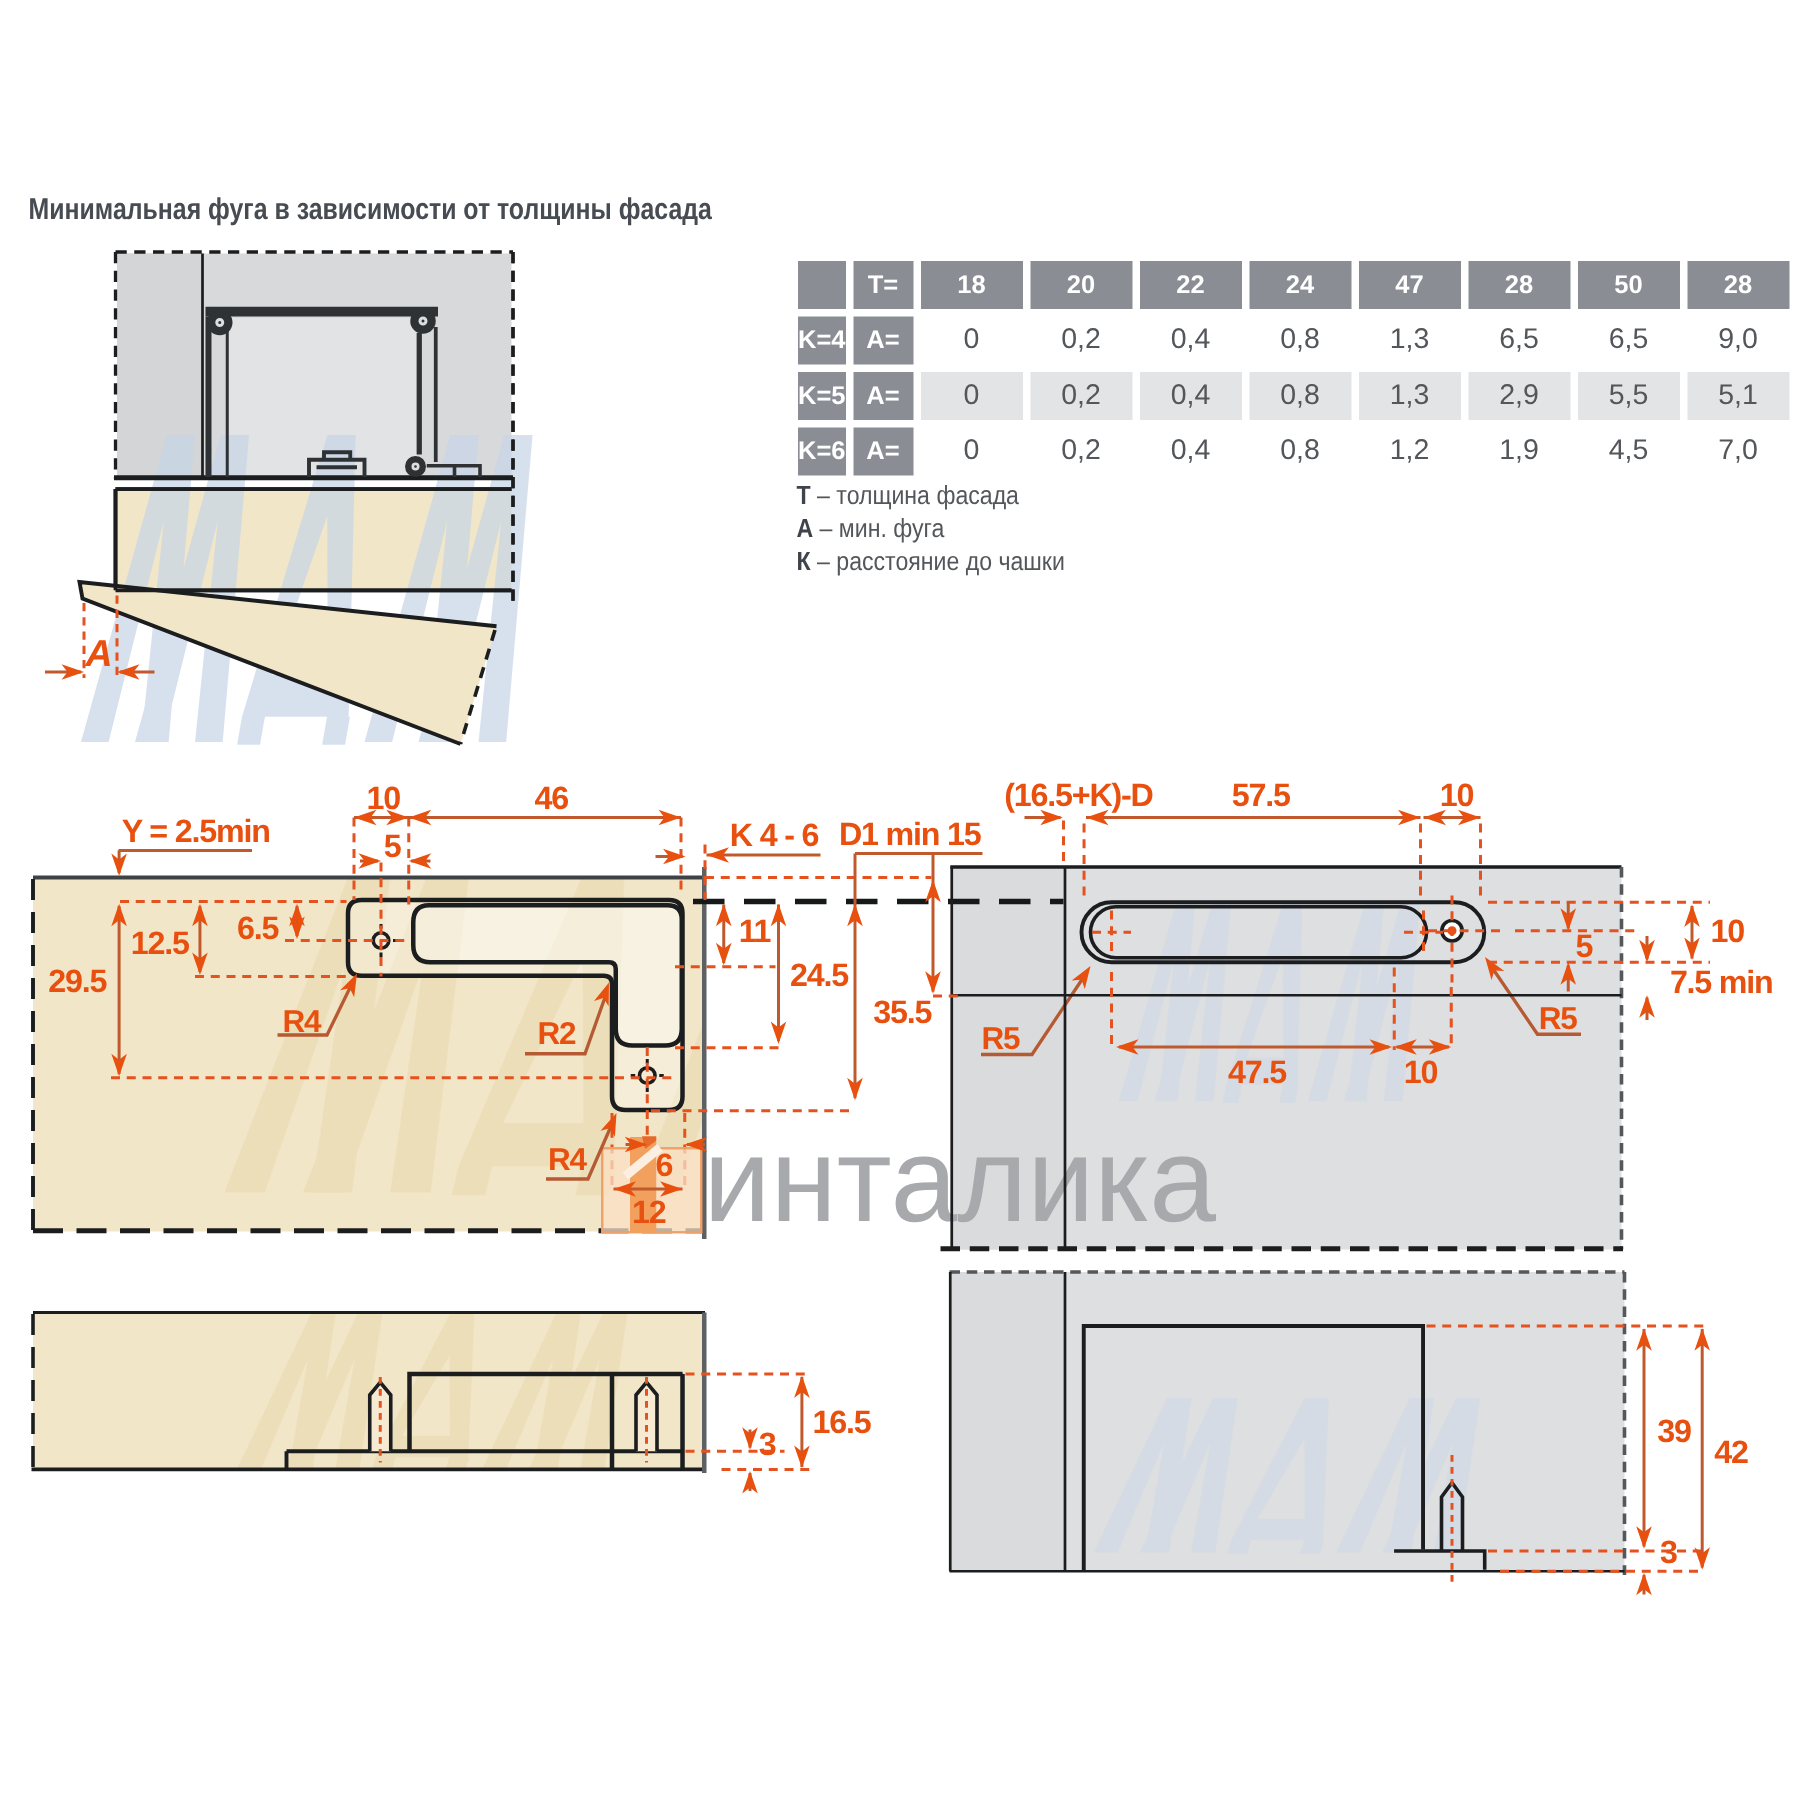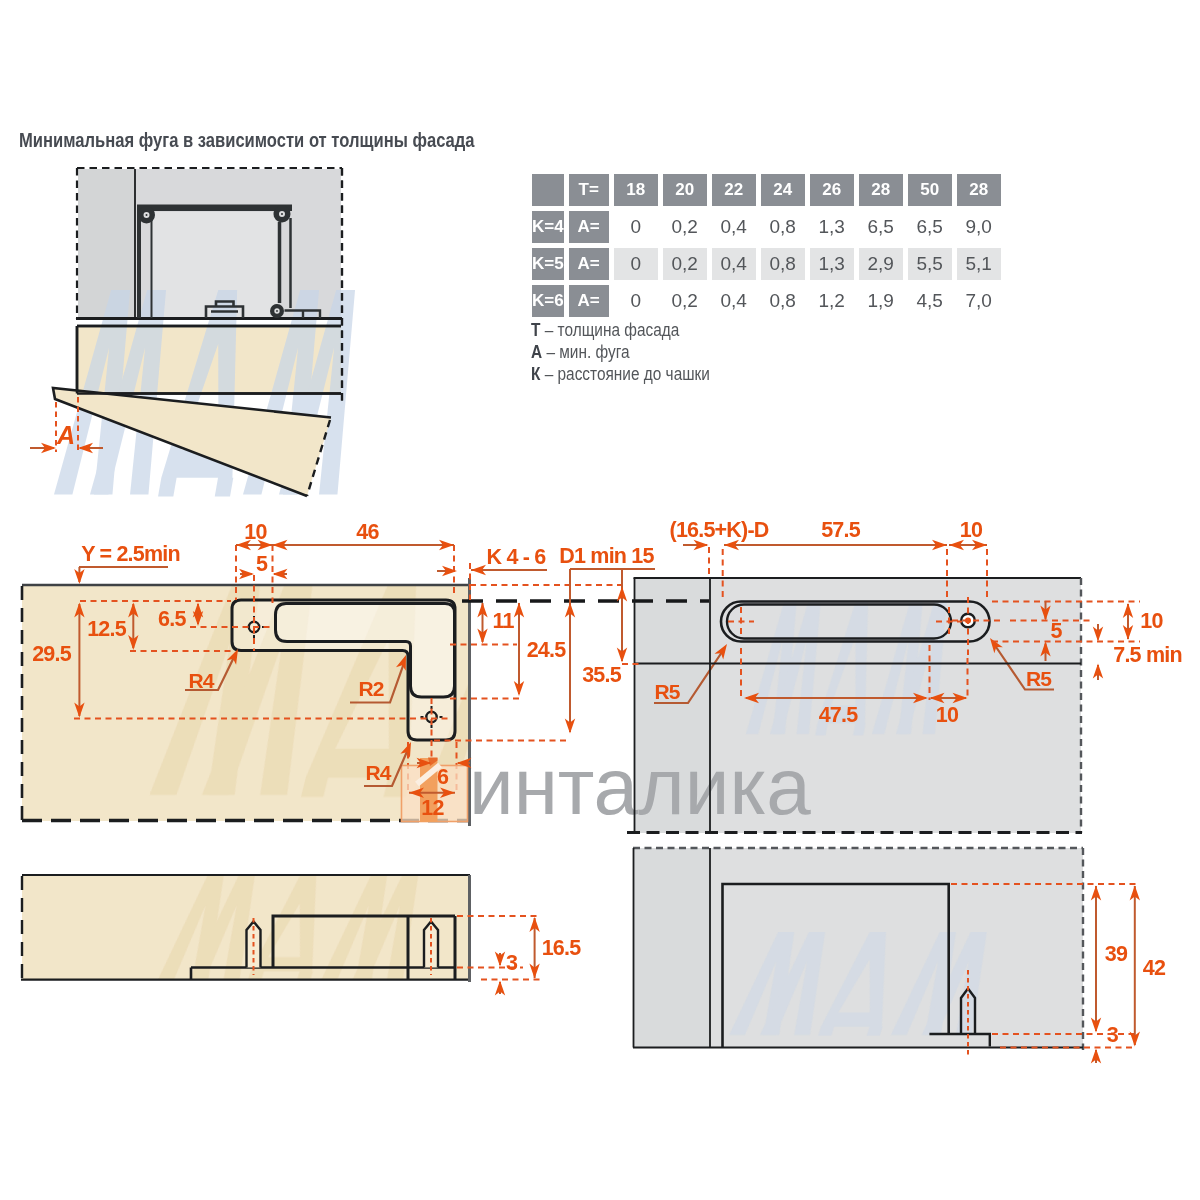--- a/index.html
+++ b/index.html
@@ -5,39 +5,39 @@
 html,body{margin:0;padding:0;}
 body{width:1200px;height:1200px;background:#ffffff;font-family:"Liberation Sans",sans-serif;position:relative;overflow:hidden;}
 .abs{position:absolute;}
 #title{left:19px;top:129px;font-size:20px;font-weight:bold;color:#474B52;transform:scaleX(0.829);transform-origin:0 0;white-space:nowrap;}
 table{border-collapse:separate;border-spacing:5px;position:absolute;left:527px;top:168.5px;}
 td{text-align:center;vertical-align:middle;font-size:19px;color:#53565A;padding:0;}
 td.h{background:#8A8E94;color:#ffffff;font-weight:bold;font-size:17px;}
 tr.alt td.v{background:#E3E4E5;}
 td.c0{width:29px;}
 td.c1{width:40px;}
-td.v{width:44px;}
+td.v{width:68px;}
 tr.hr td{height:32px;}
 tr.r td{height:32px;}
 .leg{font-size:17.5px;color:#53565A;transform:scaleX(0.88);transform-origin:0 0;white-space:nowrap;}
 .leg b{color:#3F434A;}
 </style>
 </head>
 <body>
 <div class="abs" id="title">Минимальная фуга в зависимости от толщины фасада</div>
 <table>
 <tbody>
       <tr class="hr">
         <td class="h c0"></td>
         <td class="h c1">T=</td>
         <td class="h v">18</td>
         <td class="h v">20</td>
         <td class="h v">22</td>
         <td class="h v">24</td>
-        <td class="h v">26</td>
+        <td class="h v">47</td>
         <td class="h v">28</td>
         <td class="h v">50</td>
         <td class="h v">28</td>
       </tr>
 <tr class="r">
         <td class="h c0">K=4</td>
         <td class="h c1">A=</td>
         <td class="v">0</td>
         <td class="v">0,2</td>
         <td class="v">0,4</td>

